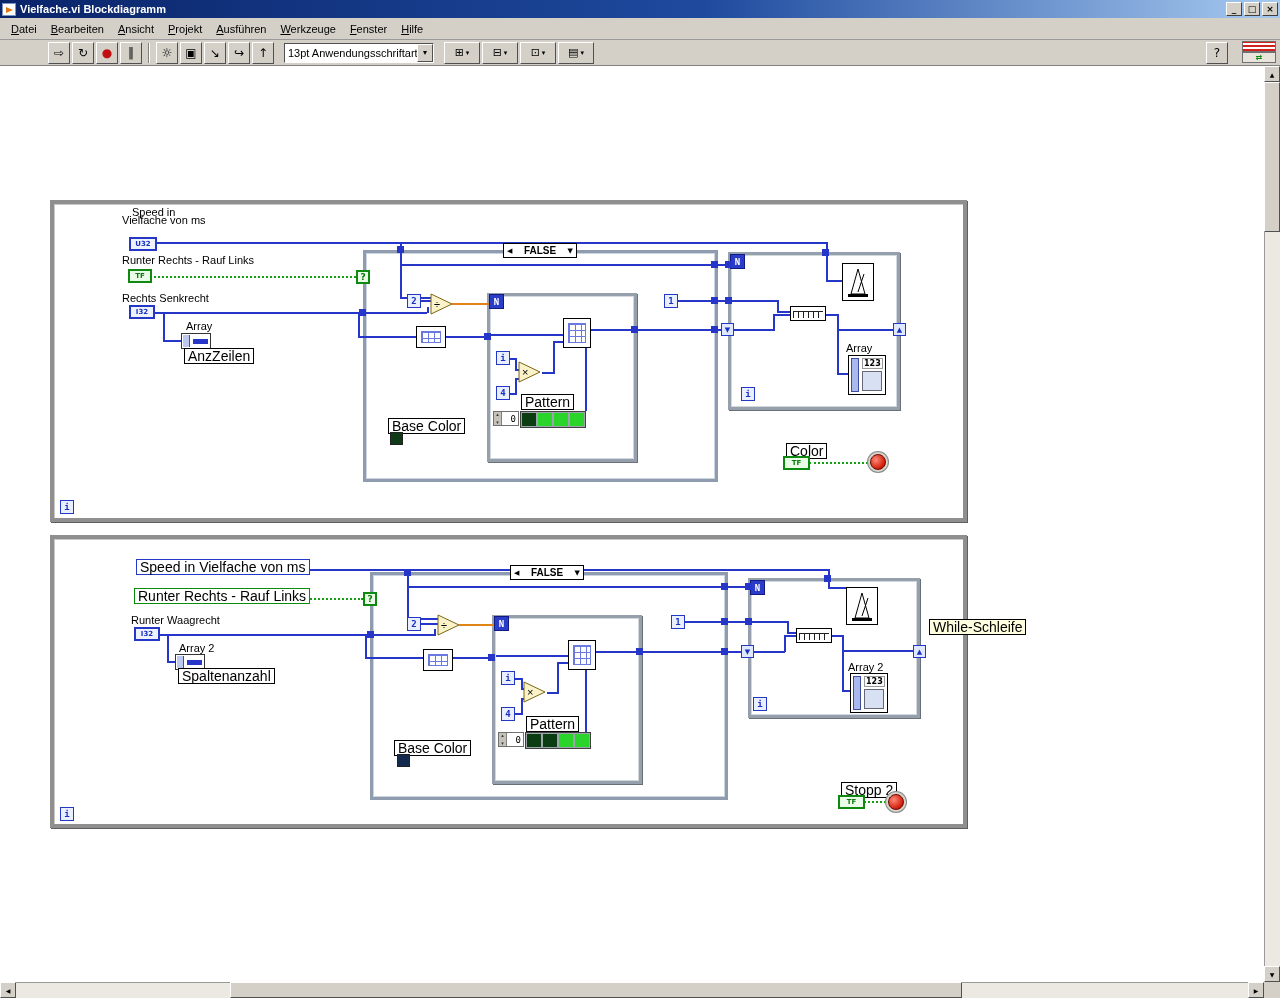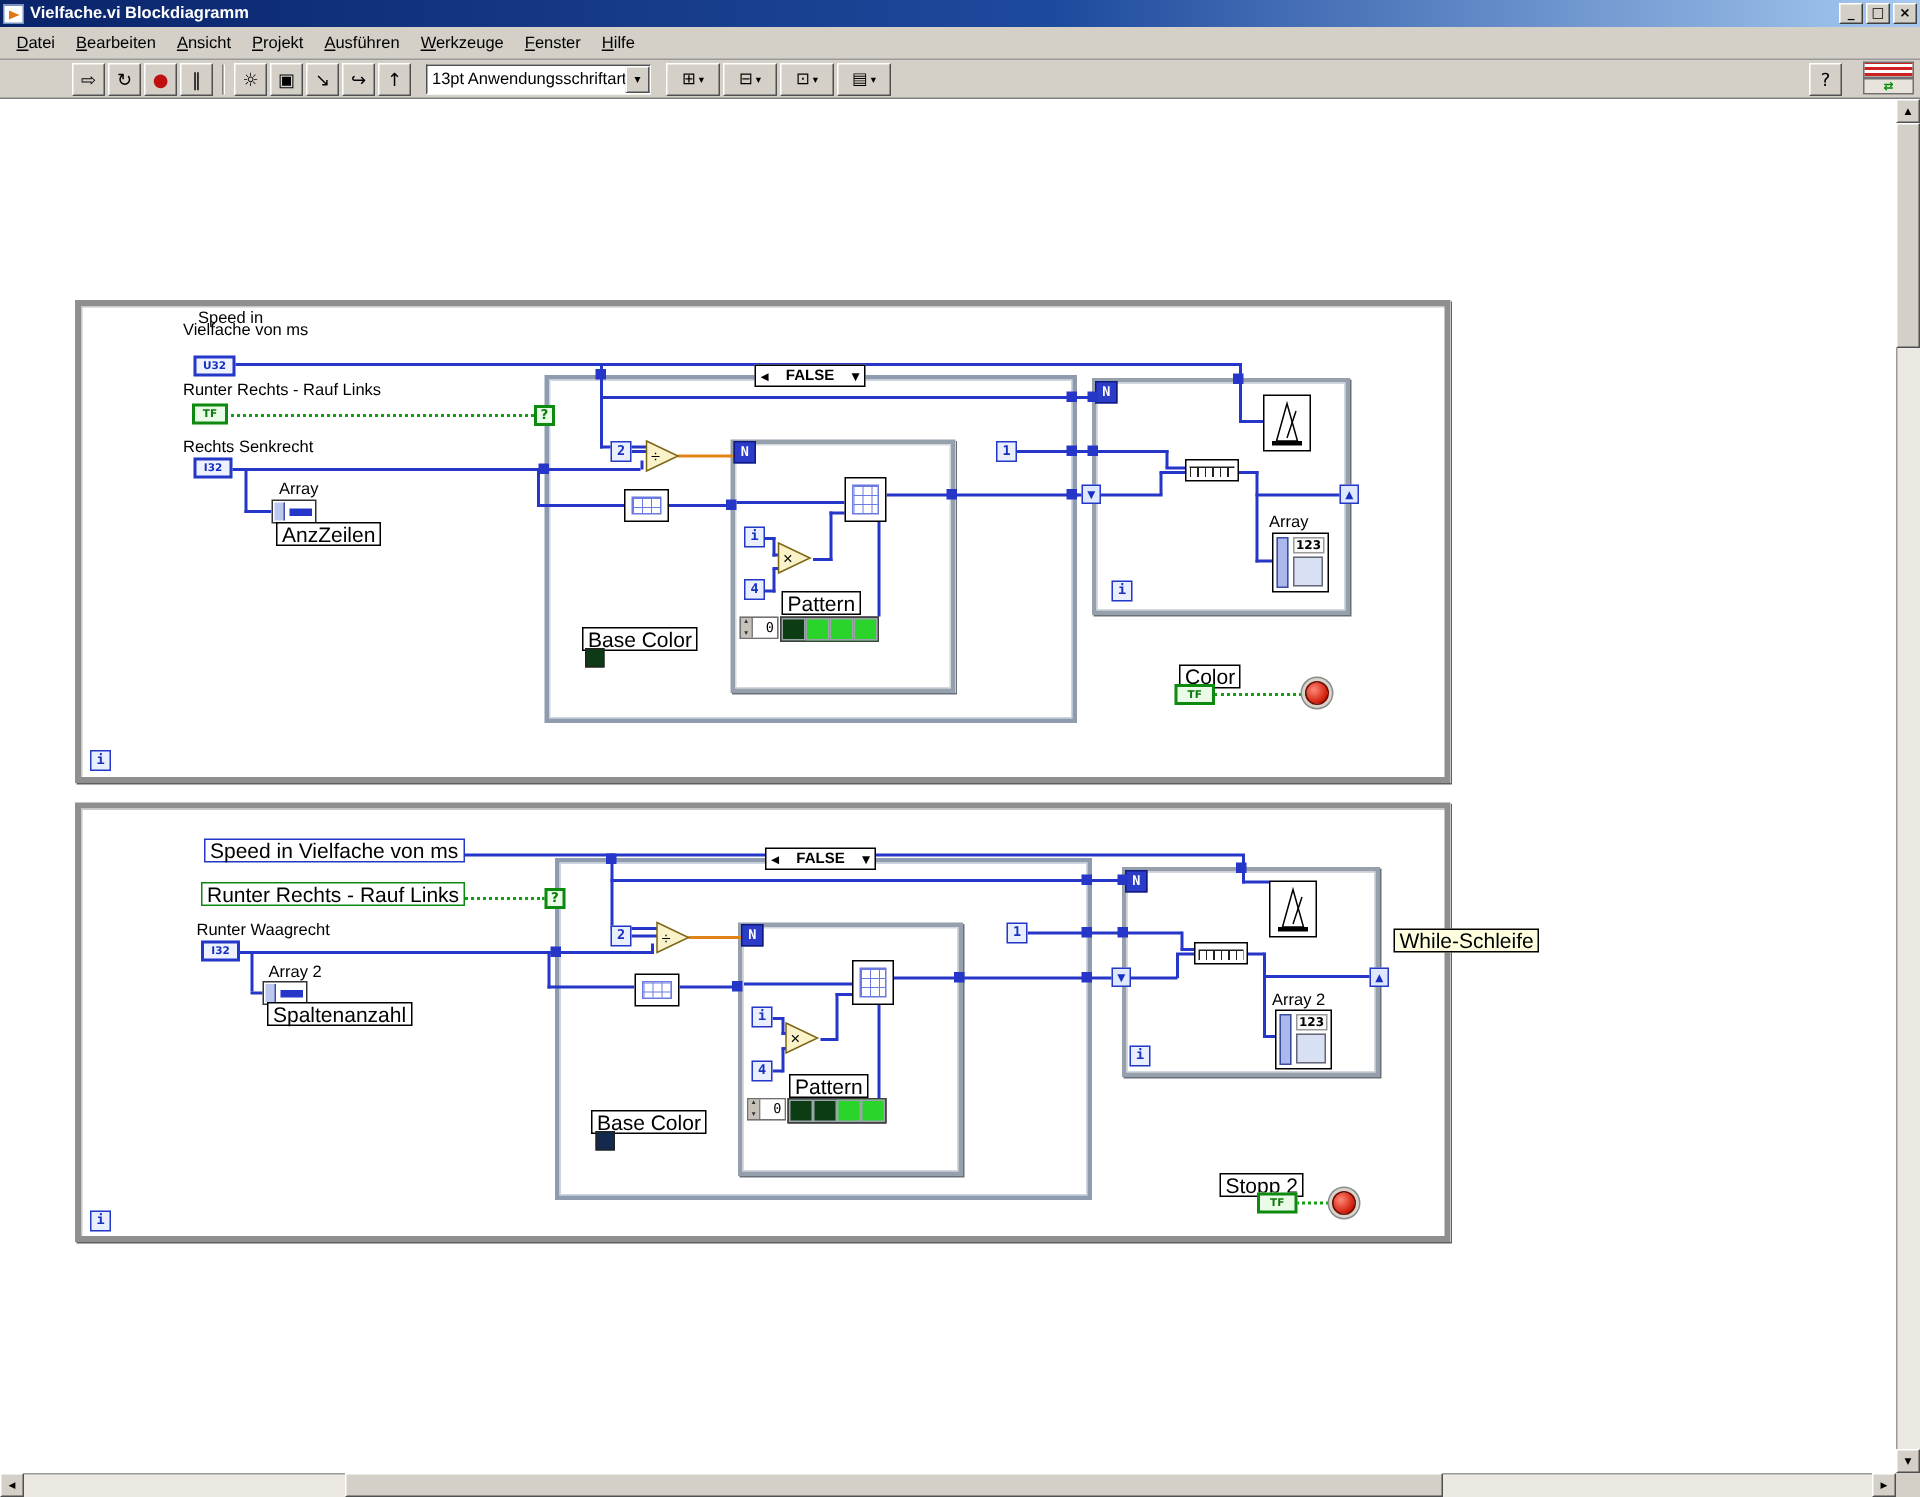--- a/index.html
+++ b/index.html
@@ -371,21 +371,21 @@
   <div class="flbl" style="left:848px;top:595px">Array 2</div>
   <div class="arrind" style="left:850px;top:607px">
     <div class="ai-strip"></div>
     <div class="ai-123">123</div>
     <div class="ai-pic"></div>
   </div>
   <div class="kbox" style="left:753px;top:631px">i</div>
 
   <div class="blbl blbl-free" style="left:929px;top:553px">While-Schleife</div>
 
-  <div class="blbl" style="left:813px;top:716px">Stopp 2</div>
+  <div class="blbl" style="left:841px;top:716px">Stopp 2</div>
   <div class="ctrl ctrl-bool" style="left:838px;top:729px;width:27px">TF</div>
   <div class="stopled" style="left:888px;top:728px"></div>
 
 <div class="wire wb h" style="left: 154px; top: 176px; width: 672px;"></div>
     <div class="wire wb v" style="left: 826px; top: 176px; height: 40px;"></div>
     <div class="wire wb h" style="left: 826px; top: 214px; width: 16px;"></div>
     <div class="wire wg h" style="left: 150px; top: 210px; width: 206px;"></div>
     <div class="wire wb h" style="left: 153px; top: 246px; width: 274px;"></div>
     <div class="wire wb v" style="left: 427px; top: 241px; height: 6px;"></div>
     <div class="wire wb h" style="left: 421px; top: 234px; width: 10px;"></div>

